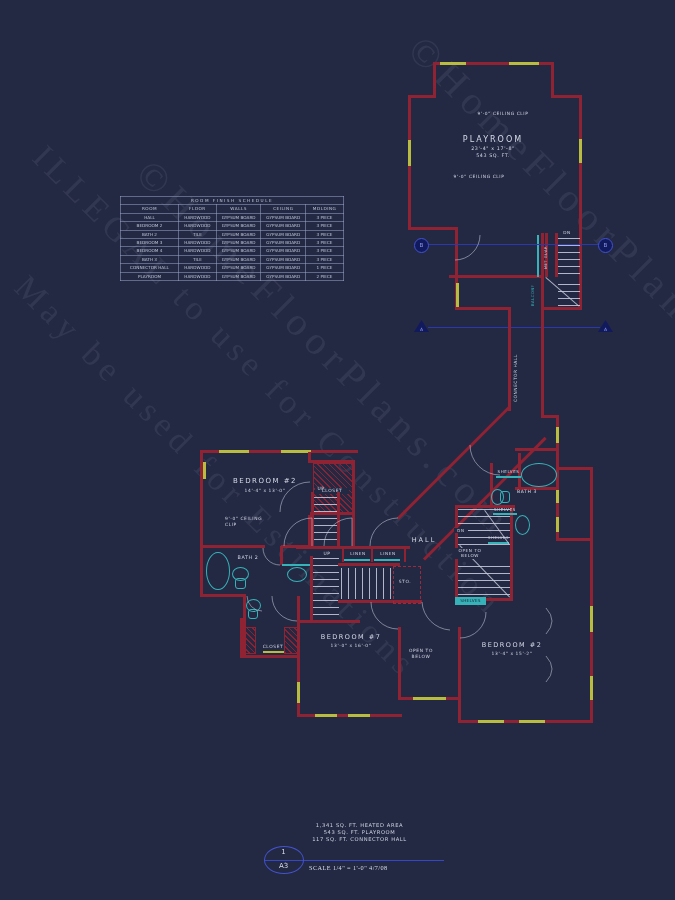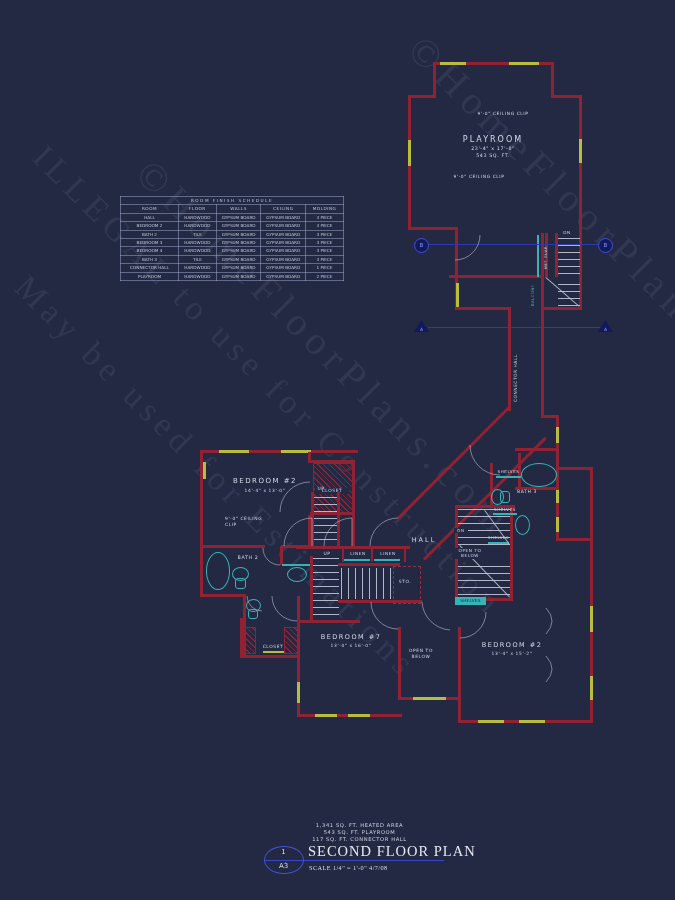--- a/index.html
+++ b/index.html
@@ -312,16 +312,15 @@
     </g>
   </svg>
 
   <div class="tb lbl" style="left:287px;top:822px;width:145px;font-size:5.2px;line-height:7.2px;color:#cfd4e4">1,341 SQ. FT. HEATED AREA
 543 SQ. FT. PLAYROOM
 117 SQ. FT. CONNECTOR HALL</div>
   <div class="sline" style="left:264px;top:860px;width:180px;background:#3646c8"></div>
   <div style="position:absolute;left:264px;top:846px;width:38px;height:26px;border:1px solid #4253d0;border-radius:50%"></div>
   <div class="tb" style="left:264px;top:848px;width:39px;font-size:7px;text-align:center">1</div>
   <div class="tb" style="left:264px;top:862px;width:39px;font-size:7px;text-align:center">A3</div>
-  <div class="tb" style="left:308px;top:843px;width:220px;font-family:'Liberation Serif',serif;font-size:14.5px;letter-spacing:1px;color:#e6e9f4">SECOND FLOOR PLAN</div>
   <div class="tb" style="left:309px;top:864px;width:160px;font-family:'Liberation Serif',serif;font-size:6.3px;letter-spacing:.4px">SCALE 1/4" = 1'-0"    4/7/08</div>
 
 </div>
 
 </body></html>

